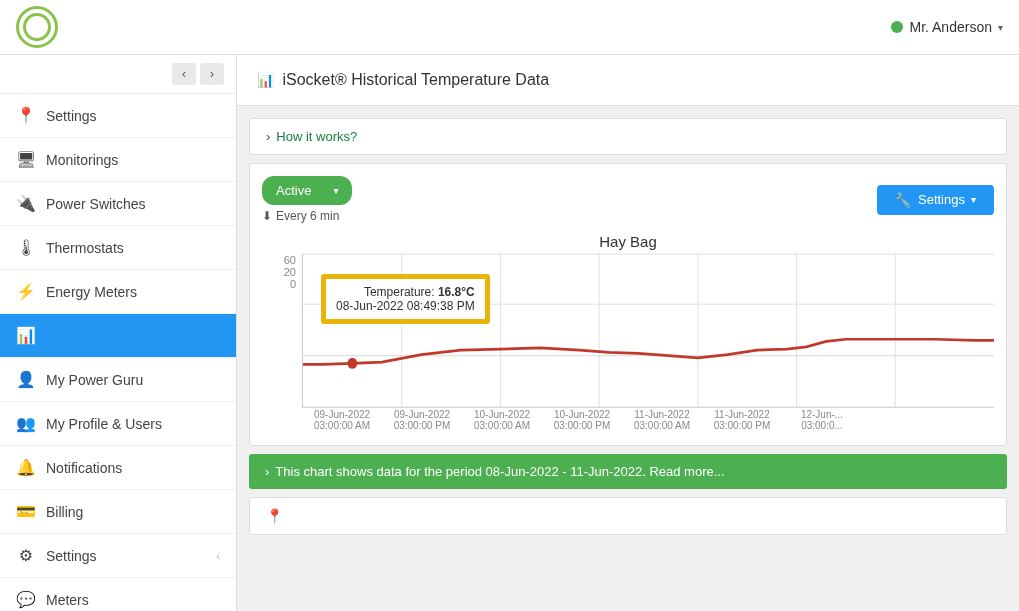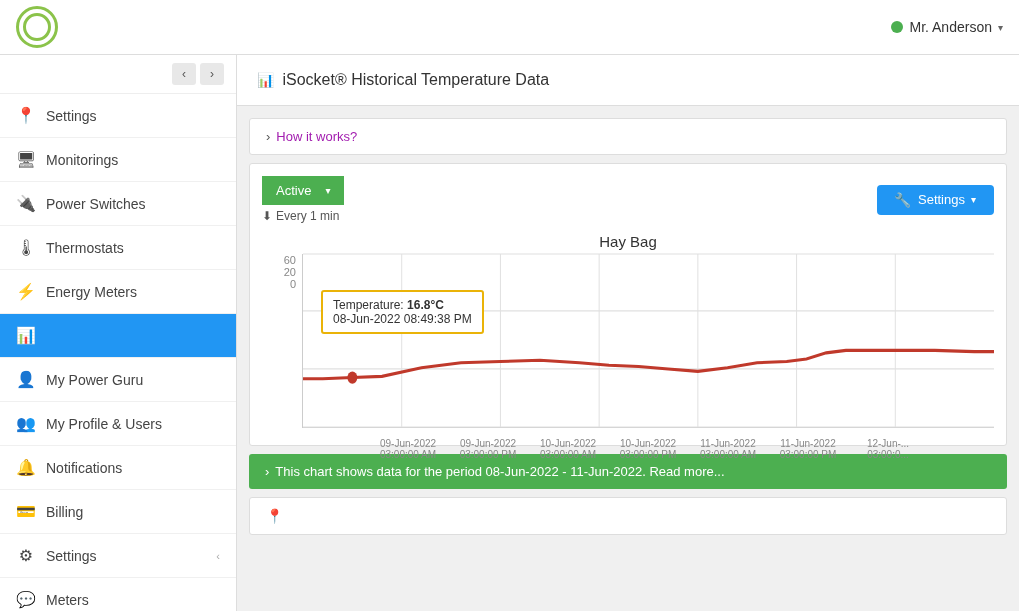--- a/index.html
+++ b/index.html
@@ -147,47 +147,47 @@
       background: #fff;
       border: 1px solid #ddd;
       margin: 12px 12px 8px 12px;
       border-radius: 3px;
       padding: 10px 16px;
       display: flex;
       align-items: center;
       gap: 6px;
       cursor: pointer;
     }
-    .how-it-works-text { font-size: 13px; color: #a21caf; }
+    .how-it-works-text { font-size: 13px; color: #15803d; }
 
     
     .chart-section {
       background: #fff;
       margin: 0 12px 8px 12px;
       border: 1px solid #ddd;
       border-radius: 3px;
       padding: 12px;
     }
     .chart-top {
       display: flex;
       align-items: center;
       justify-content: space-between;
       margin-bottom: 10px;
     }
     .active-btn {
       background: #4caf50;
       color: #fff;
       border: none;
-      border-radius: 0;
+      border-radius: 12px;
       padding: 7px 14px;
       font-size: 13px;
       cursor: pointer;
       display: flex;
       align-items: center;
-      gap: 14px;
+      gap: 22px;
     }
     .active-btn .chevron { font-size: 10px; }
     .settings-btn {
       background: #2196F3;
       color: #fff;
       border: none;
       border-radius: 4px;
       padding: 7px 18px;
       font-size: 13px;
       cursor: pointer;
@@ -214,22 +214,23 @@
       margin-top: 8px;
     }
     .chart-title {
       text-align: center;
       font-size: 15px;
       color: #333;
       margin-bottom: 4px;
     }
     .chart-area {
       display: flex;
-      height: 174px;
+      height: 154px;
       position: relative;
+      text-align: right;
     }
     .y-axis {
       display: flex;
       flex-direction: column;
       justify-content: space-between;
       align-items: flex-end;
       padding-right: 6px;
       font-size: 11px;
       color: #888;
       width: 40px;
@@ -244,40 +245,40 @@
     .chart-svg {
       width: 100%;
       height: 100%;
       overflow: visible;
     }
 
     
     .tooltip-box {
       position: absolute;
       left: 18px;
-      top: 36px;
+      top: 20px;
       background: rgba(255,255,255,0.95);
-      border: 2px solid #eab308;
+      border: 5px solid #eab308;
       border-radius: 3px;
       padding: 6px 10px;
       font-size: 12px;
       color: #333;
       pointer-events: none;
       white-space: nowrap;
     }
     .tooltip-temp { font-weight: bold; }
 
     
     .x-axis-labels {
       display: flex;
       padding-left: 40px;
-      margin-top: 10px;
+      margin-top: 1px;
       font-size: 10px;
       color: #888;
-      justify-content: center;
+      justify-content: flex-start;
     }
     .x-label { text-align: center; width: 80px; }
 
     
     .data-period {
       background: #4caf50;
       color: #fff;
       border-radius: 3px;
       padding: 10px 16px;
       margin: 0 12px 8px 12px;
@@ -391,21 +392,21 @@
 
     <div class="chart-section">
       <div class="chart-top">
         <div>
           <button class="active-btn">
             <span>Active</span>
             <span class="chevron">▾</span>
           </button>
           <div class="freq-label">
             <span>⬇</span>
-            <span>Every 1 min</span>
+            <span>Every 6 min</span>
           </div>
         </div>
         <button class="settings-btn">
           <span class="wrench">🔧</span>
           <span>Settings</span>
           <span class="chevron">▾</span>
         </button>
       </div>
 
       <div class="chart-container">

